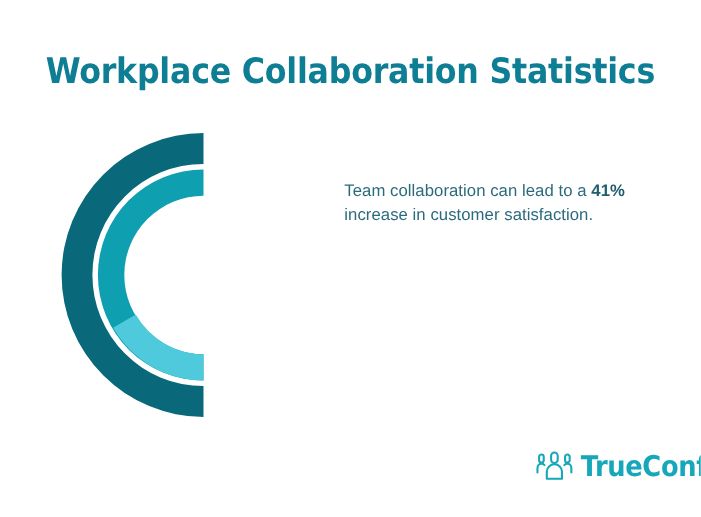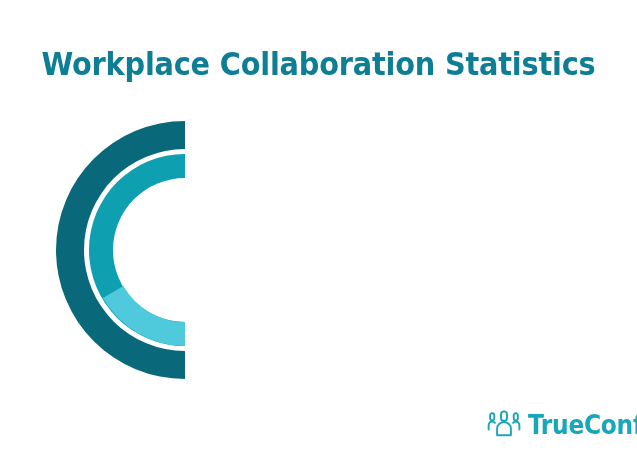--- a/index.html
+++ b/index.html
@@ -121,20 +121,23 @@
                A 96 96 0 0 0 157 240
                L 157 216
                A 72 72 0 0 1 95.4 180
                Z"></path>
     </svg>
   </div>
 
   <div id="stats-column">
 
 
+    <p class="stat-item" style="color: rgb(43, 106, 124);">
+      <span class="stat-text"><span>Team collaboration can lead to a </span><b>41%</b><span> increase in customer satisfaction.</span></span>
+    </p>
 
 
   </div>
 
   <div id="logo">
     <svg id="logo-mark" width="34" height="30" viewBox="0 0 34 30" fill="none" stroke="#16a7bb" stroke-width="1.9" stroke-linecap="round" stroke-linejoin="round">
 
       <path d="M5.2 3.2 a2.1 2.1 0 0 1 2.1 2.1 v3.0 a2.1 2.1 0 0 1 -4.2 0 v-3.0 a2.1 2.1 0 0 1 2.1 -2.1 z"></path>
       <path d="M1.6 19.6 v-4.0 c0 -2.4 1.6 -4.1 3.6 -4.1 1.1 0 2.1 0.5 2.8 1.3"></path>
 

